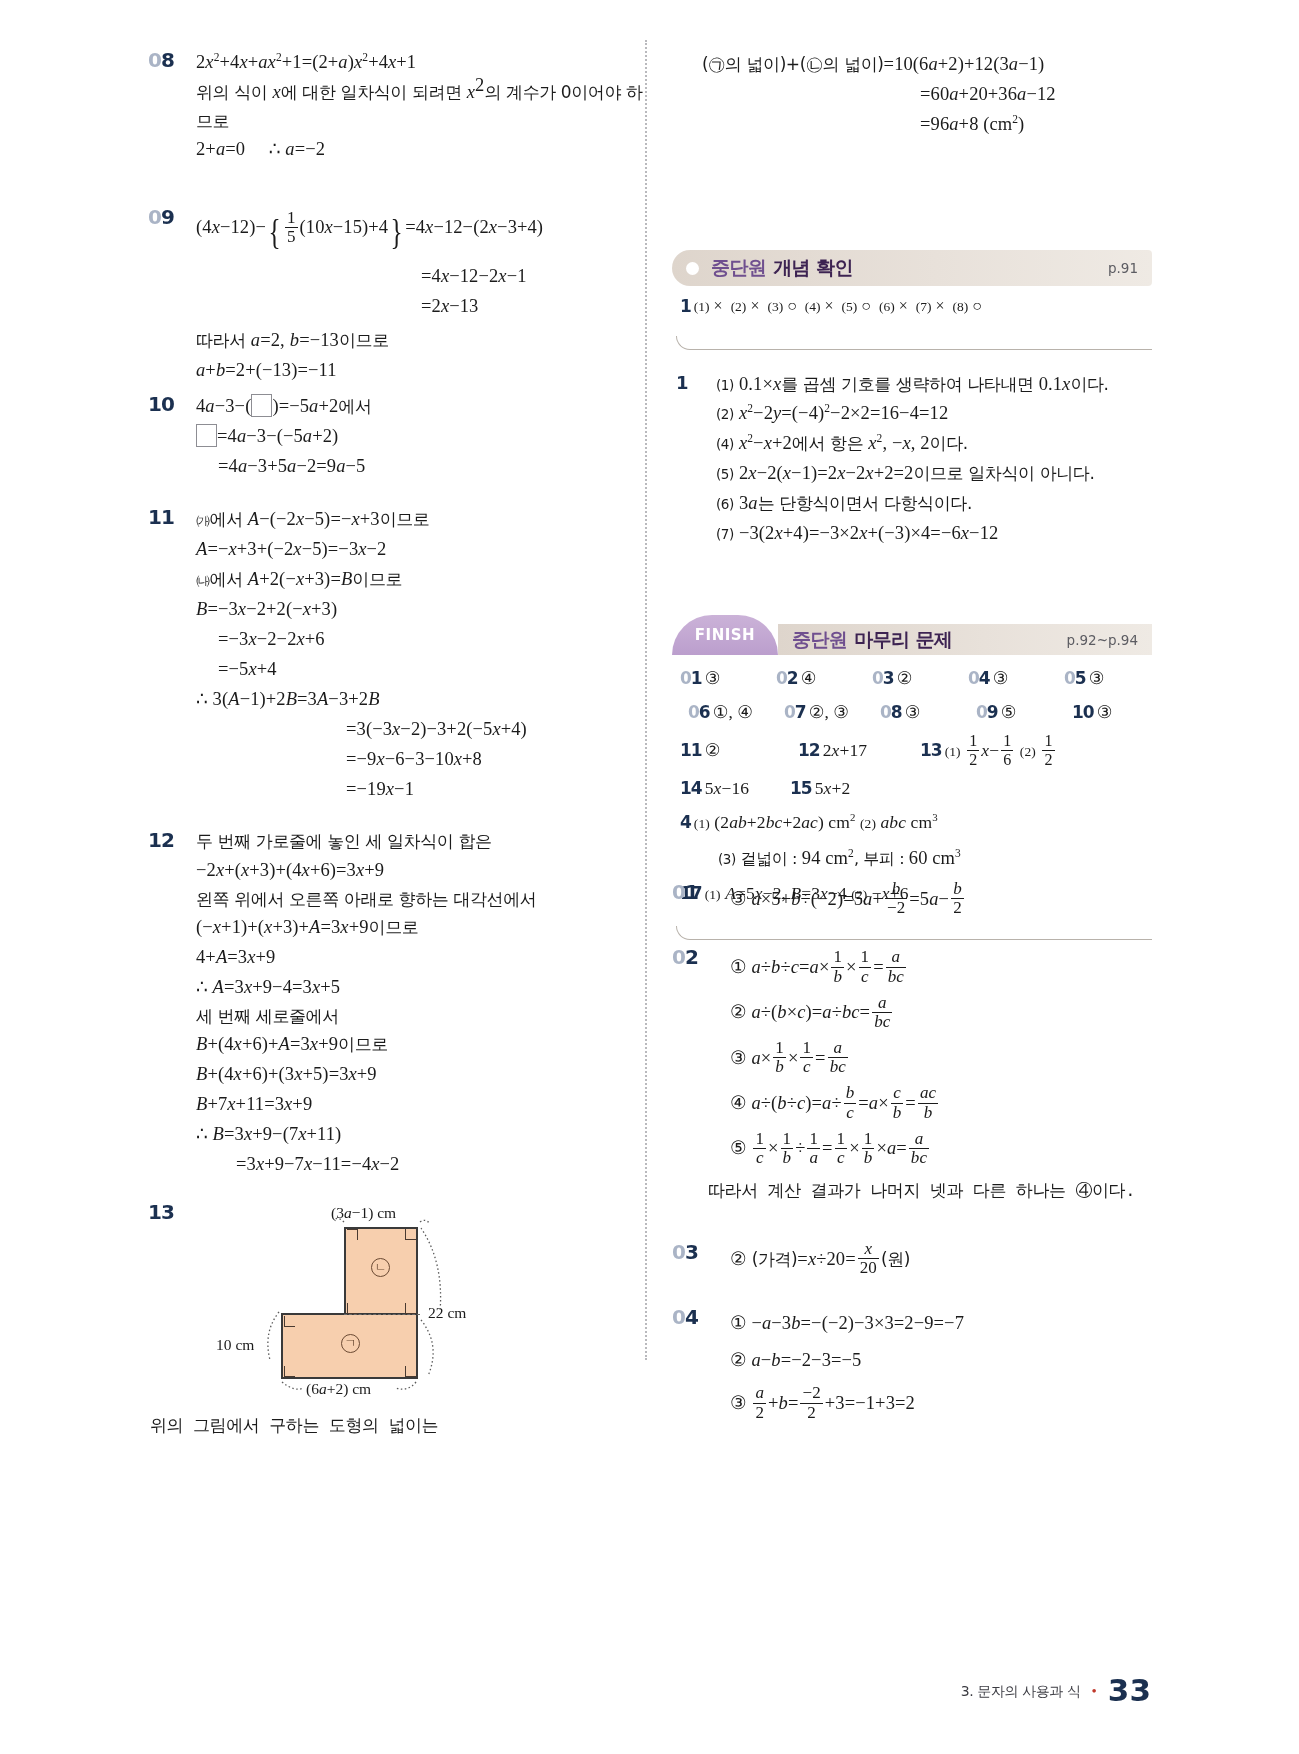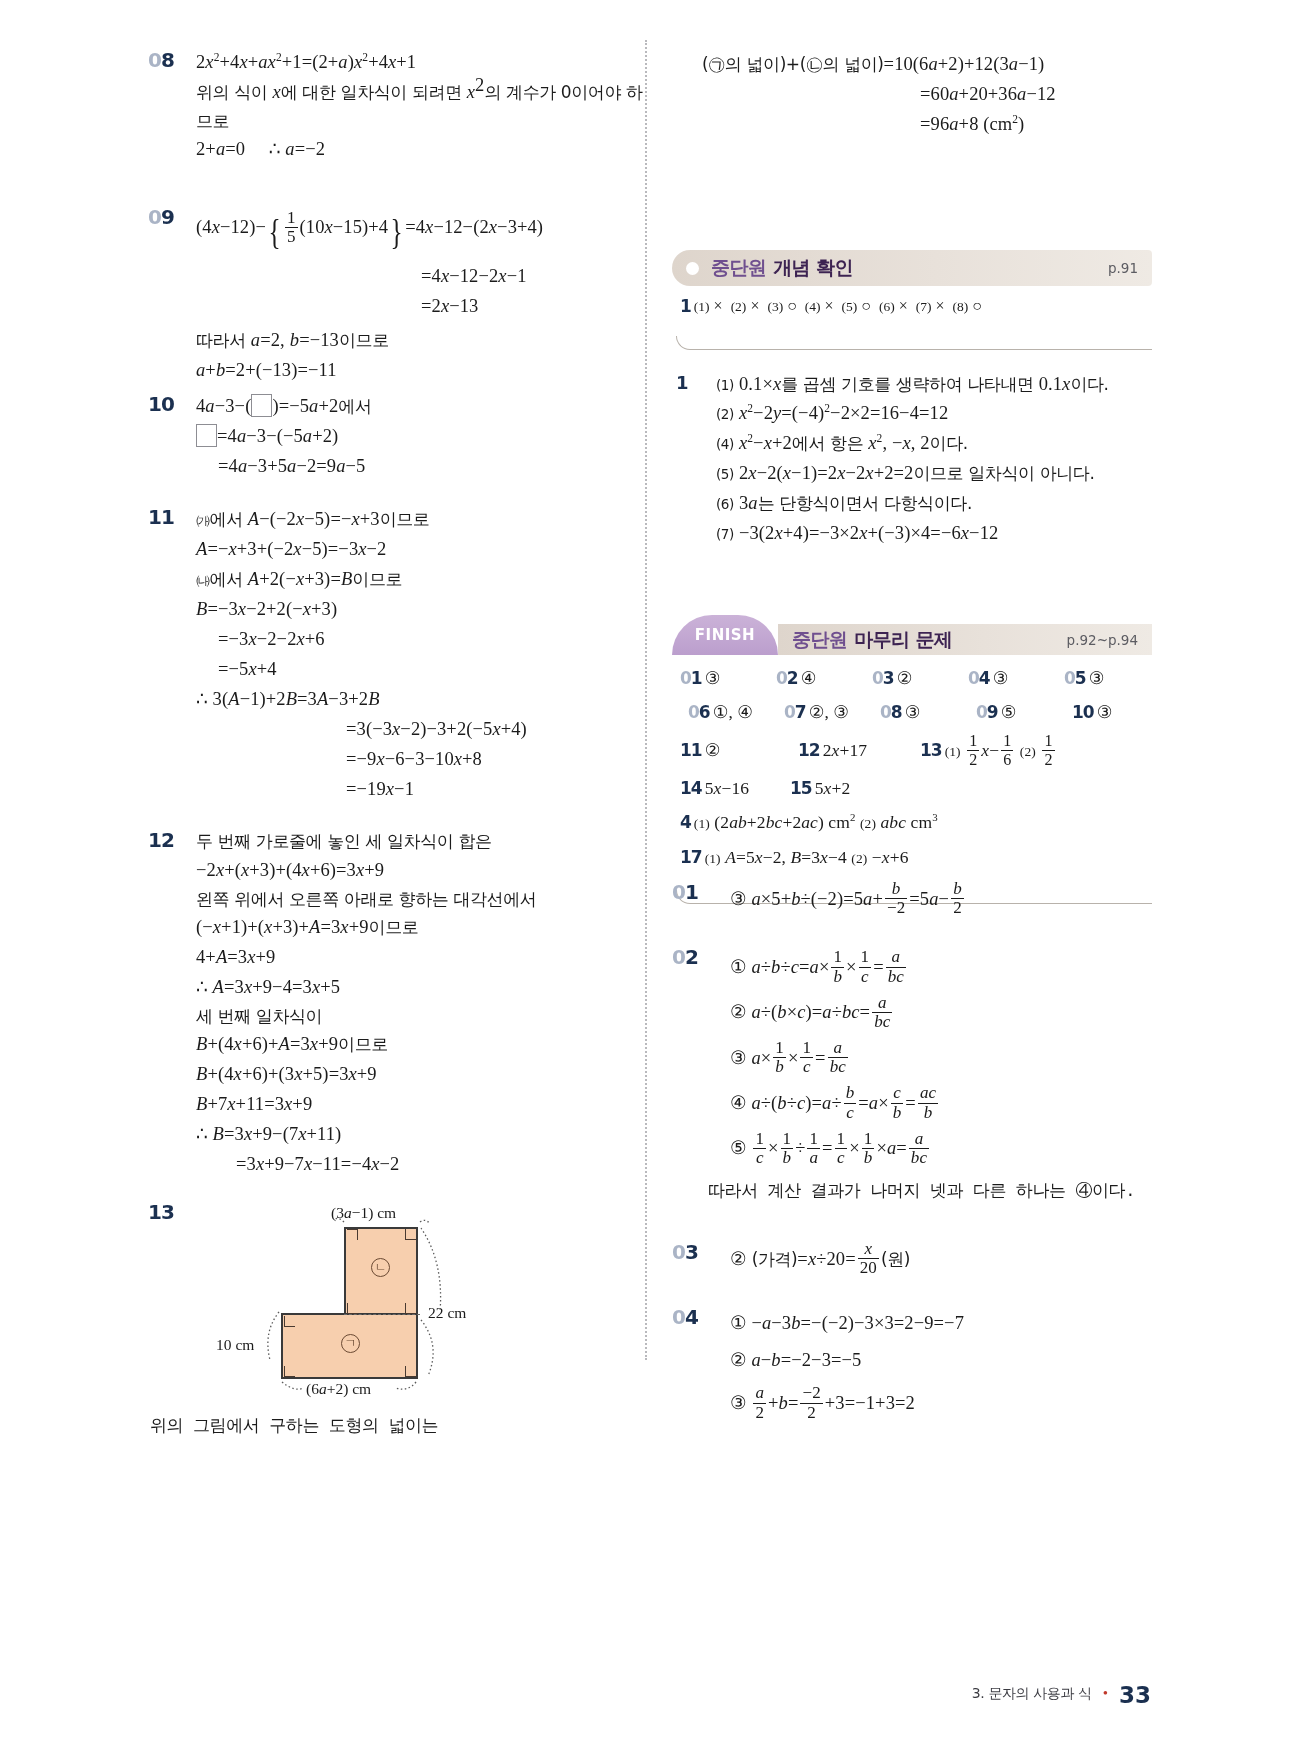--- a/index.html
+++ b/index.html
@@ -112,21 +112,21 @@
     border-radius:0 0 0 16px;
   }
 
   
   .footer { position:absolute; left:0; bottom:46px; width:1299px; text-align:right; padding-right:148px; }
   .footer .ft {
     font-family:"DejaVu Sans","Liberation Sans",sans-serif; font-size:14px; color:#3b3b42; letter-spacing:-.4px;margin-top:31px;
   }
   .footer .bullet { color:#c0392b; font-size:15px; margin:0 7px; }
   .footer .pgno { font-family:"DejaVu Sans","Liberation Sans",sans-serif; font-weight:bold;
-                  font-size:23px; color:#1b3050; vertical-align:-5px; }
+                  font-size:31px; color:#1b3050; vertical-align:-5px; }
 </style>
 </head>
 <body>
 
 <div class="page">
 
   <div class="divider"></div>
 
   <div class="col col-left">
 
@@ -178,21 +178,21 @@
 
     <div class="sol" style="top:828px;">
       <div class="num">12</div>
       <div class="body">
         <div class="ln kr">두 번째 가로줄에 놓인 세 일차식이 합은</div>
         <div class="ln m">−2<span class="it">x</span>+(<span class="it">x</span>+3)+(4<span class="it">x</span>+6)=3<span class="it">x</span>+9</div>
         <div class="ln kr">왼쪽 위에서 오른쪽 아래로 향하는 대각선에서</div>
         <div class="ln kr"><span class="m">(−<span class="it">x</span>+1)+(<span class="it">x</span>+3)+<span class="it">A</span>=3<span class="it">x</span>+9</span>이므로</div>
         <div class="ln m">4+<span class="it">A</span>=3<span class="it">x</span>+9</div>
         <div class="ln m">∴ <span class="it">A</span>=3<span class="it">x</span>+9−4=3<span class="it">x</span>+5</div>
-        <div class="ln kr">세 번째 일차식이</div>
+        <div class="ln kr">세 번째 세로줄에서</div>
         <div class="ln kr"><span class="m"><span class="it">B</span>+(4<span class="it">x</span>+6)+<span class="it">A</span>=3<span class="it">x</span>+9</span>이므로</div>
         <div class="ln m"><span class="it">B</span>+(4<span class="it">x</span>+6)+(3<span class="it">x</span>+5)=3<span class="it">x</span>+9</div>
         <div class="ln m"><span class="it">B</span>+7<span class="it">x</span>+11=3<span class="it">x</span>+9</div>
         <div class="ln m">∴ <span class="it">B</span>=3<span class="it">x</span>+9−(7<span class="it">x</span>+11)</div>
         <div class="ln m ind2">=3<span class="it">x</span>+9−7<span class="it">x</span>−11=−4<span class="it">x</span>−2</div>
       </div>
     </div>
 
     <div class="sol" style="top:1200px;">
       <div class="num">13</div>
@@ -320,20 +320,23 @@
           <span class="acell" style="width:122px;"><span class="anum">12</span><span class="aval m">2<span class="it">x</span>+17</span></span>
           <span class="acell"><span class="anum">13</span><span class="aval m"><span class="parn">(1)</span> <span class="frac"><span>1</span><span class="den">2</span></span><span class="it">x</span>−<span class="frac"><span>1</span><span class="den">6</span></span> <span class="parn">(2)</span> <span class="frac"><span>1</span><span class="den">2</span></span></span></span>
         </div>
         <div class="ansrow">
           <span class="acell" style="width:110px;"><span class="anum">14</span><span class="aval m">5<span class="it">x</span>−16</span></span>
           <span class="acell"><span class="anum">15</span><span class="aval m">5<span class="it">x</span>+2</span></span>
         </div>
         <div class="ansrow">
           <span class="acell"><span class="anum">4</span><span class="aval m"><span class="parn">(1)</span> (2<span class="it">ab</span>+2<span class="it">bc</span>+2<span class="it">ac</span>) cm<sup>2</sup> <span class="parn">(2)</span> <span class="it">abc</span> cm<sup>3</sup></span></span>
         </div>
+        <div class="ansrow" style="padding-left:38px;">
+          <span class="acell kr" style="font-size:16px;"><span class="parn">(3)</span> 겉넓이 : <span class="m">94 cm<sup>2</sup></span>, 부피 : <span class="m">60 cm<sup>3</sup></span></span>
+        </div>
         <div class="ansrow">
           <span class="acell"><span class="anum">17</span><span class="aval m"><span class="parn">(1)</span> <span class="it">A</span>=5<span class="it">x</span>−2, <span class="it">B</span>=3<span class="it">x</span>−4 <span class="parn">(2)</span> −<span class="it">x</span>+6</span></span>
         </div>
       </div>
       <div class="underline-curve">
           <div class="bar"></div>
         </div>
     </div>
 
     <div class="sol" style="top:880px;">

